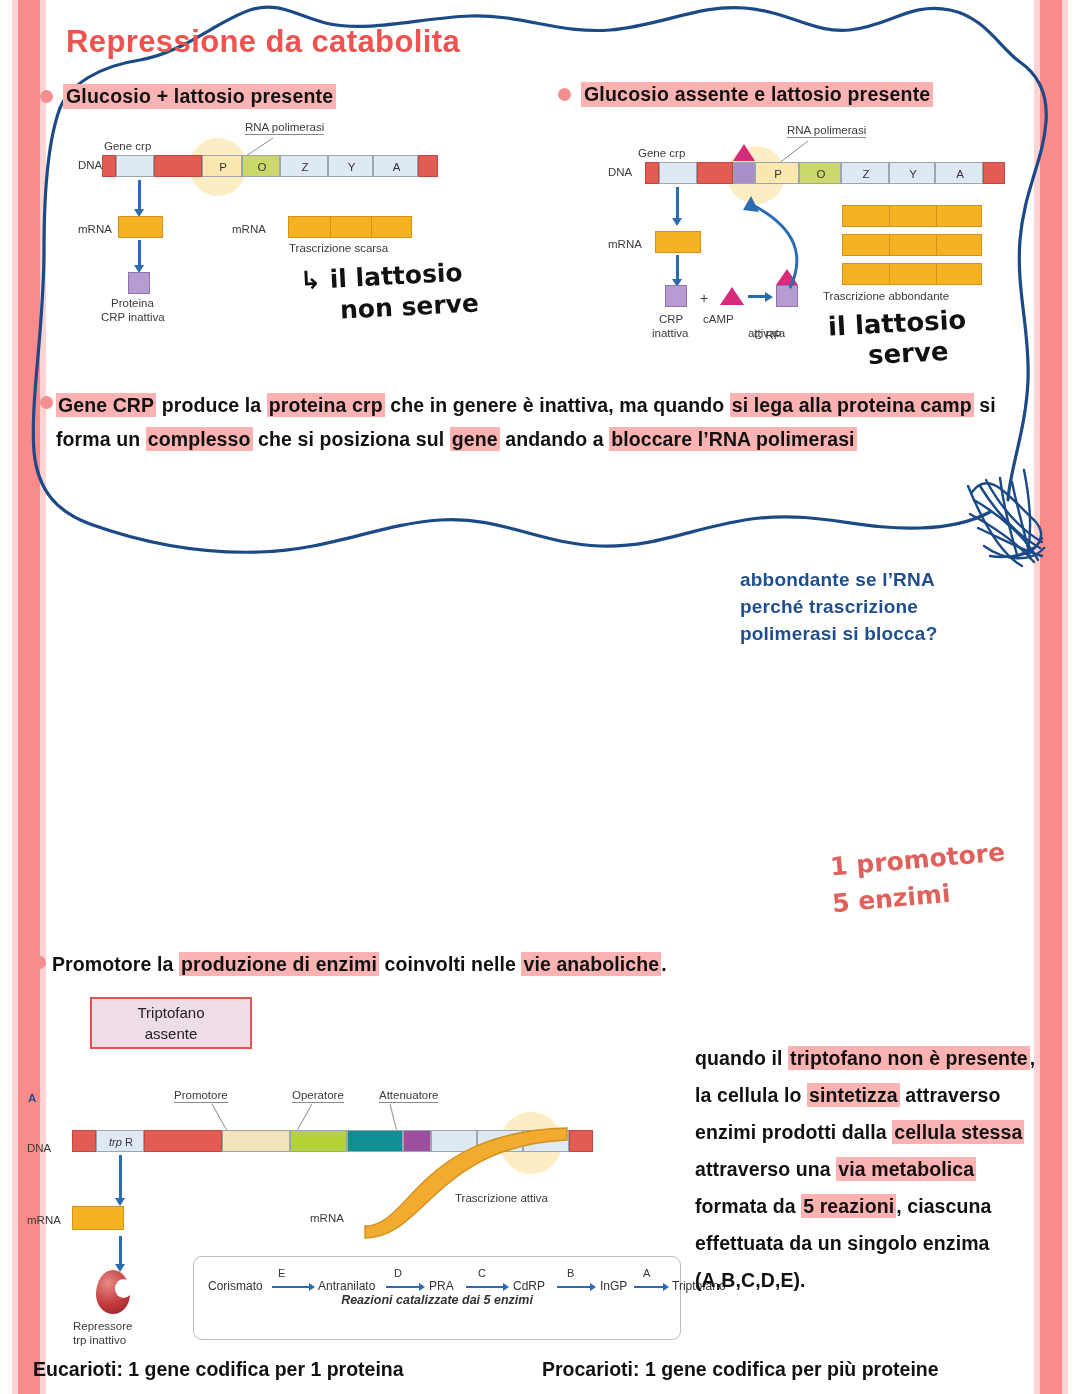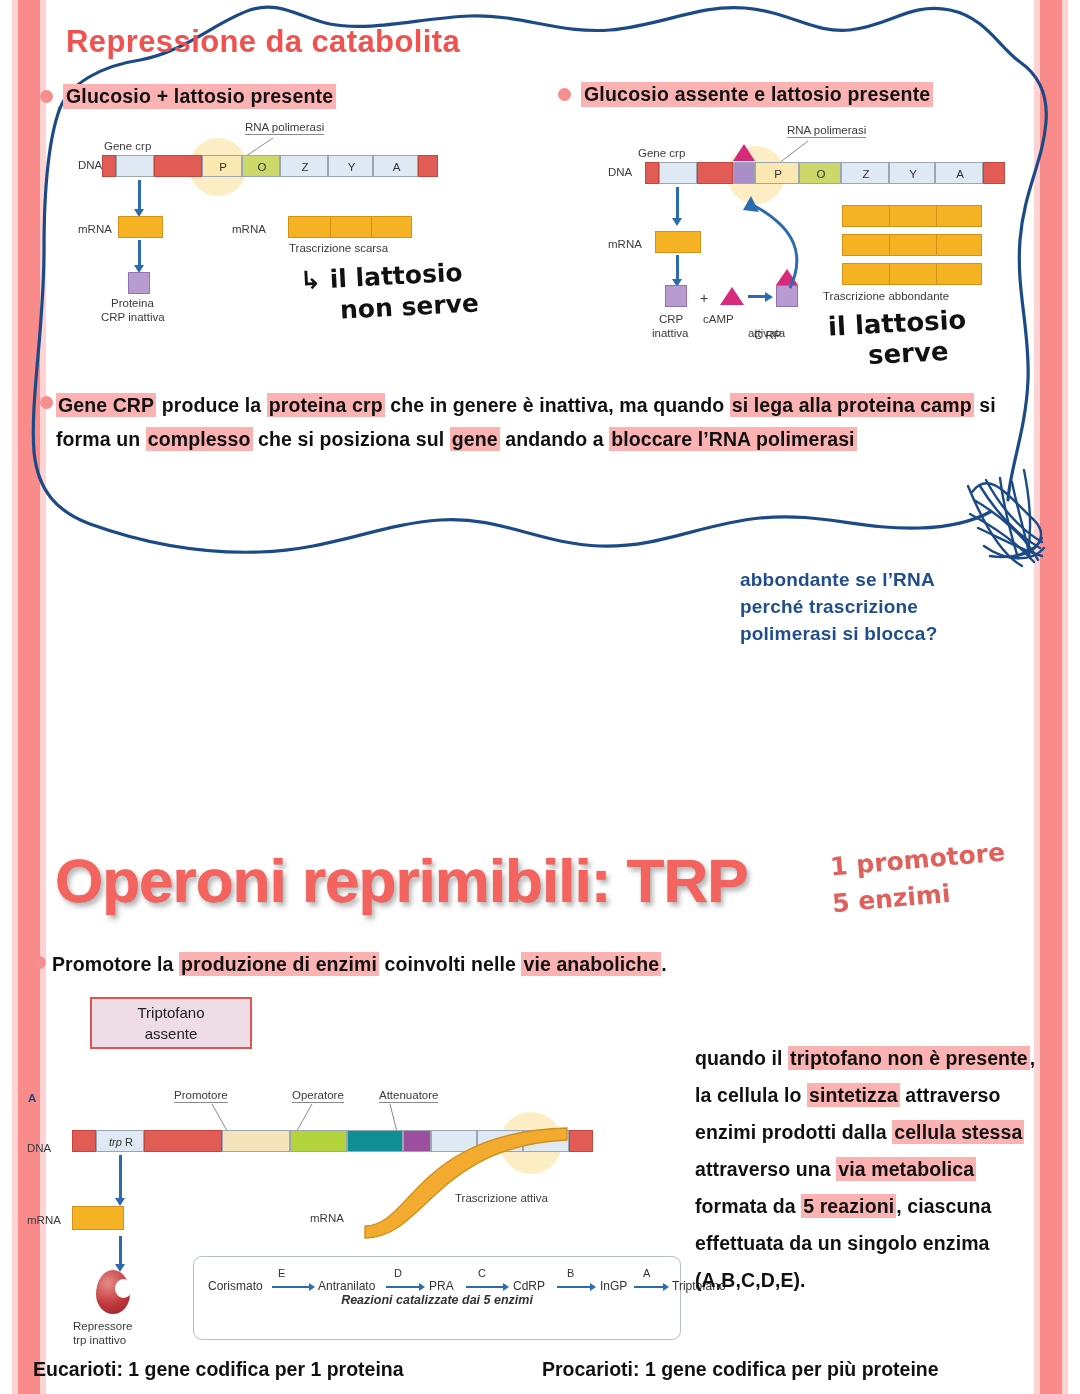--- a/index.html
+++ b/index.html
@@ -321,21 +321,20 @@
     <span class="dot"></span>
   </div>
   <div class="para" style="left:56px; top:388px; width:940px;"><span class="mk">Gene CRP</span><span> produce la </span><span class="mk">proteina crp</span><span> che in genere è inattiva, ma quando </span><span class="mk">si lega alla proteina camp</span><span> si forma un </span><span class="mk">complesso</span><span> che si posiziona sul </span><span class="mk">gene</span><span> andando a </span><span class="mk">bloccare l’RNA polimerasi</span></div>
 
   <div class="bluenote" style="left:740px; top:566px; width:300px;">
     <div>abbondante se l’RNA</div>
     <div>perché trascrizione</div>
     <div>polimerasi si blocca?</div>
   </div>
 
-  <div class="trp-title">Operoni reprimibili: TRP</div>
 
   <div class="hand hand-red" style="left:830px; top:845px; font-size:25px; transform:rotate(-5deg);">1 promotore</div>
   <div class="hand hand-red" style="left:832px; top:884px; font-size:25px; transform:rotate(-5deg);">5 enzimi</div>
 
   <div class="bullet-line" style="left:33px; top:956px;">
     <span class="dot"></span>
   </div>
   <div class="para" style="left:52px; top:947px; width:860px;"><span>Promotore la </span><span class="mk">produzione di enzimi</span><span> coinvolti nelle </span><span class="mk">vie anaboliche</span><span>.</span></div>
 
   <div>

